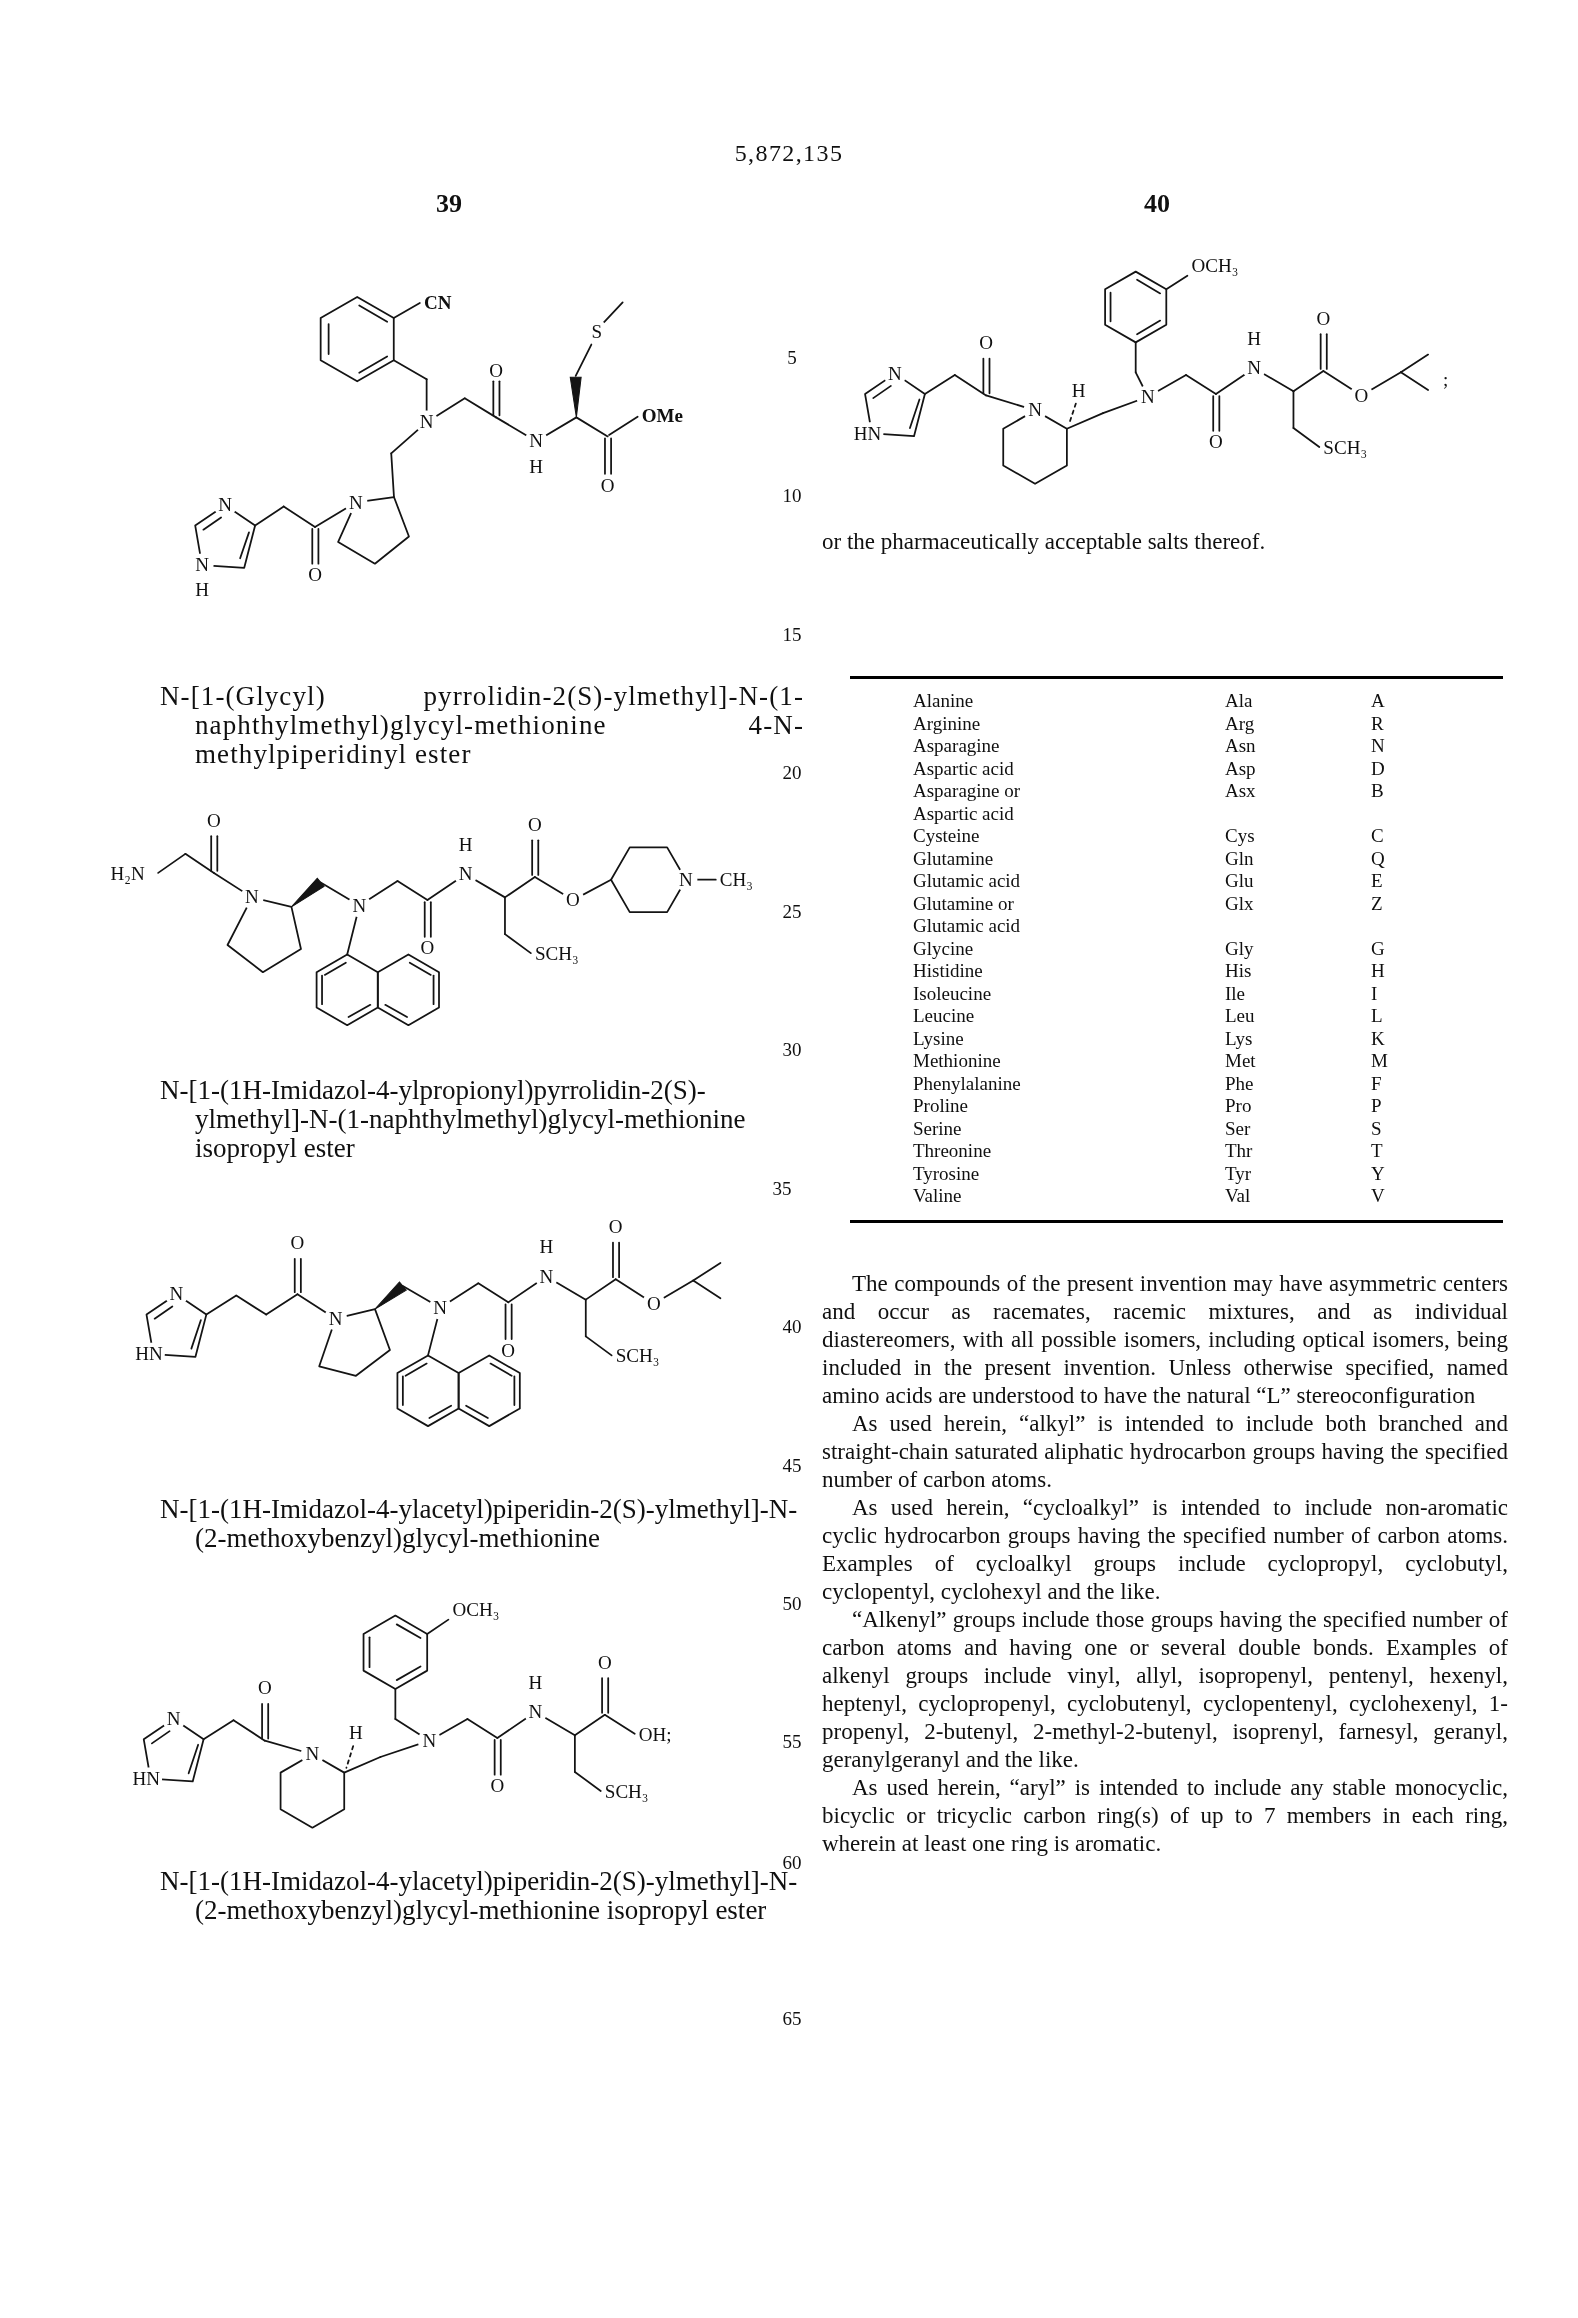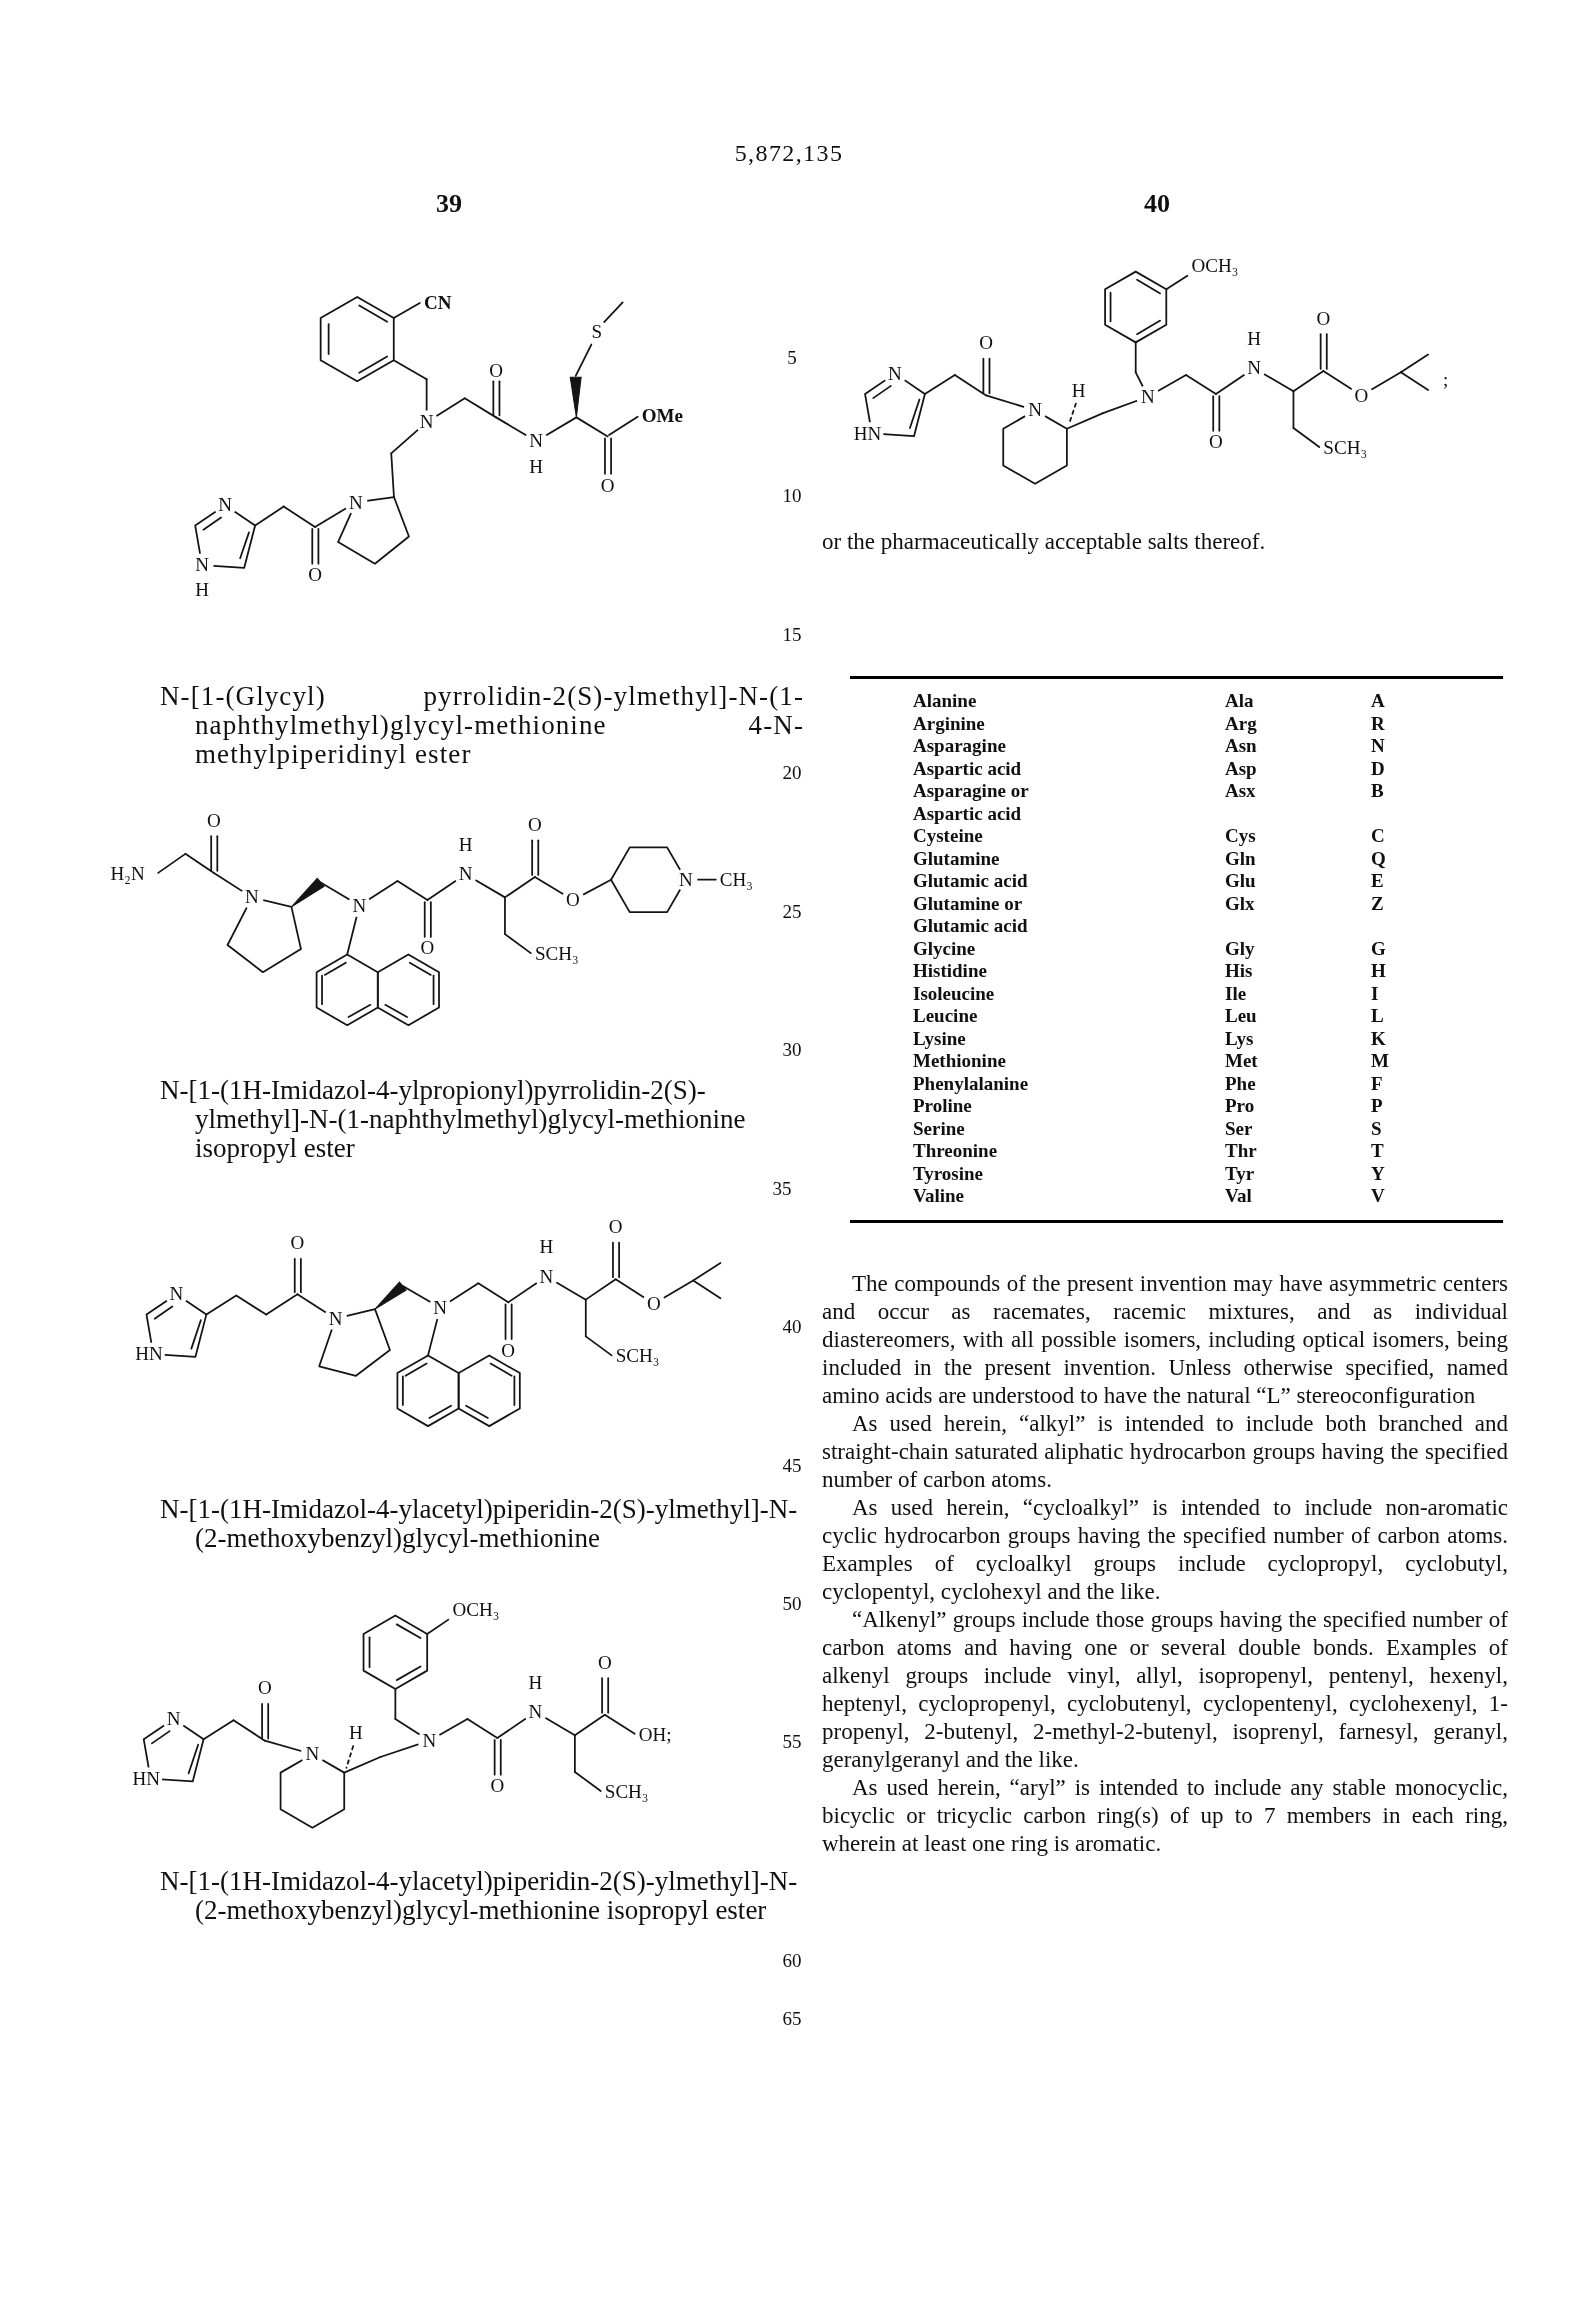--- a/index.html
+++ b/index.html
@@ -11,21 +11,21 @@
   .abs{position:absolute;}
   .patent-number{top:140px;left:0;width:100%;text-align:center;font-size:24px;letter-spacing:1.4px;}
   .colnum{font-size:26px;font-weight:bold;text-align:center;width:136px;}
   .gutter-num{width:54px;text-align:center;font-size:19px;}
   .cname{font-size:27px;line-height:29px;padding-left:35px;text-indent:-35px;}
   .cname.spread{letter-spacing:1.1px;text-align:justify;}
   .bodytext{font-size:23px;line-height:28px;text-align:justify;}
   .bodytext p{margin:0;text-indent:30px;}
   .bodytext p.noindent{text-indent:0;}
   .aatable{font-size:19px;line-height:22.5px;border-top:3.4px solid #000;border-bottom:3.4px solid #000;padding:11px 0 12.2px 0;}
-  .trow{display:flex;font-weight:bold;}
+  .trow{display:flex;}
   .tc1{width:312px;padding-left:63px;}
   .tc1 .l2{display:block;}
   .tc2{width:146px;}
   .tc3{flex:1;}
   .struct svg line,.struct svg polyline{stroke:#141414;stroke-width:2.6;stroke-linecap:round;fill:none;}
   .struct svg line.dash{stroke-dasharray:5 6;}
   .struct svg polygon.ring{fill:none;stroke:#141414;stroke-width:2.6;stroke-linejoin:round;}
   .struct svg polygon.wedge{fill:#141414;stroke:#141414;stroke-width:1.5;}
   .struct svg circle.gap{fill:#ffffff;stroke:none;}
   .struct svg text{font-size:28px;fill:#101010;font-family:"Liberation Serif","DejaVu Serif",serif;}
@@ -43,21 +43,21 @@
   <div class="abs gutter-num" style="left:765px;top:485px;">10</div>
   <div class="abs gutter-num" style="left:765px;top:624px;">15</div>
   <div class="abs gutter-num" style="left:765px;top:762px;">20</div>
   <div class="abs gutter-num" style="left:765px;top:901px;">25</div>
   <div class="abs gutter-num" style="left:765px;top:1039px;">30</div>
   <div class="abs gutter-num" style="left:755px;top:1178px;">35</div>
   <div class="abs gutter-num" style="left:765px;top:1316px;">40</div>
   <div class="abs gutter-num" style="left:765px;top:1455px;">45</div>
   <div class="abs gutter-num" style="left:765px;top:1593px;">50</div>
   <div class="abs gutter-num" style="left:765px;top:1731px;">55</div>
-  <div class="abs gutter-num" style="left:765px;top:1950px;">60</div>
+  <div class="abs gutter-num" style="left:765px;top:1852px;">60</div>
   <div class="abs gutter-num" style="left:765px;top:2008px;">65</div>
 </div>
 
 <div class="abs struct" style="left:153px;top:237px;">
 <svg width="599" height="422" viewBox="0 0 880 620">
   <g>
     <polygon class="ring" points="353.7,119 300,88 246.3,119 246.3,181 300,212 353.7,181"></polygon>
     <line x1="258" y1="128" x2="258" y2="172"></line>
     <line x1="303" y1="199.5" x2="344" y2="175.5"></line>
     <line x1="303" y1="100.5" x2="344" y2="124.5"></line>

